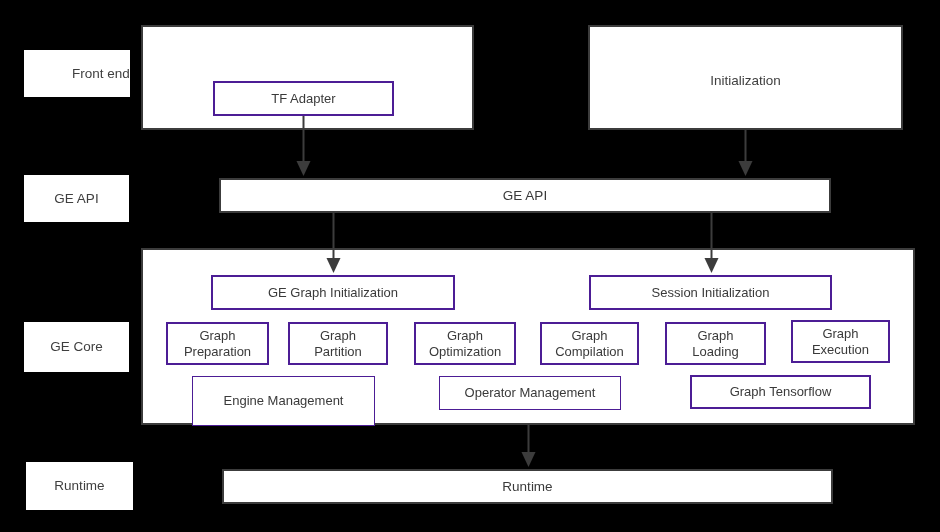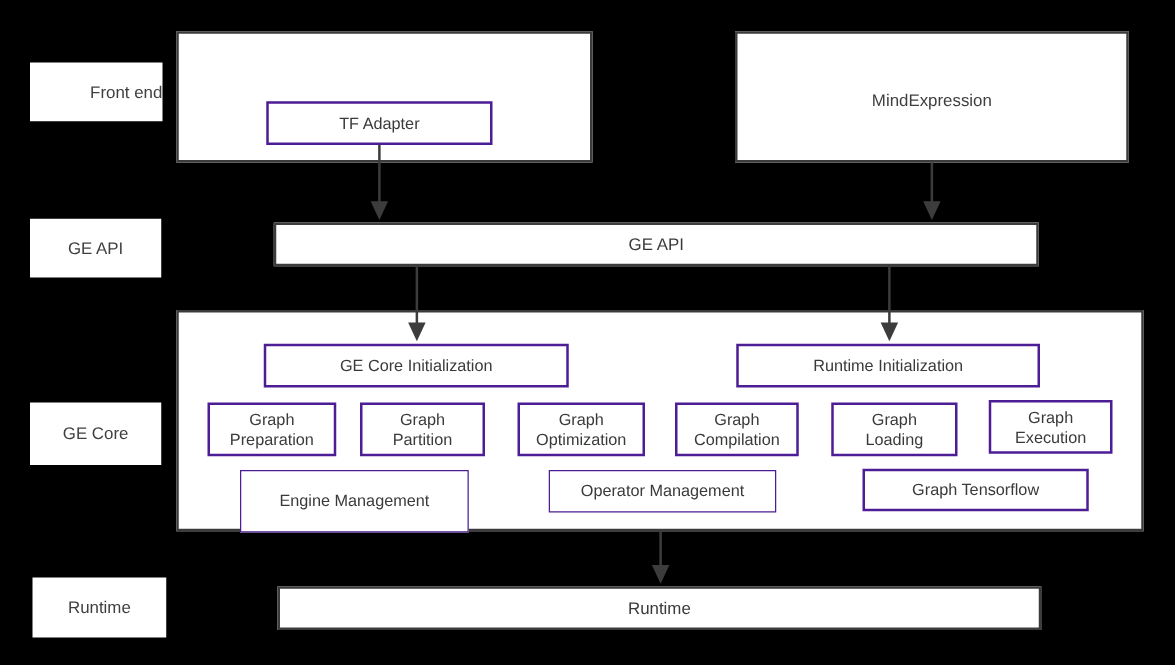--- a/index.html
+++ b/index.html
@@ -93,35 +93,35 @@
 
   <div class="box frame" style="left:141px; top:25px; width:333px; height:105px;align-items:center;">
     <span class="frame-title">Tensorflow</span>
   </div>
 
   <div class="box node" style="left:213px; top:81px; width:181px; height:35px;">
     <span>TF Adapter</span>
   </div>
 
   <div class="box frame tall" style="left:588px; top:25px; width:315px; height:105px;">
-    <span class="frame-title">MindExpression</span>
+    <span class="frame-title">Initialization</span>
   </div>
 
   <div class="box bar" style="left:219px; top:178px; width:612px; height:35px;">
     <span>GE API</span>
   </div>
 
   <div class="box frame" style="left:141px; top:248px; width:774px; height:177px;"></div>
 
   <div class="box node" style="left:211px; top:275px; width:244px; height:35px;">
-    <span>GE Core Initialization</span>
+    <span>GE Graph Initialization</span>
   </div>
 
   <div class="box node" style="left:589px; top:275px; width:243px; height:35px;">
-    <span>Runtime Initialization</span>
+    <span>Session Initialization</span>
   </div>
 
   <div class="box node" style="left:166px; top:322px; width:103px; height:43px;">
     <span>Graph
 Preparation</span>
   </div>
 
   <div class="box node" style="left:288px; top:322px; width:100px; height:43px;">
     <span>Graph
 Partition</span>

